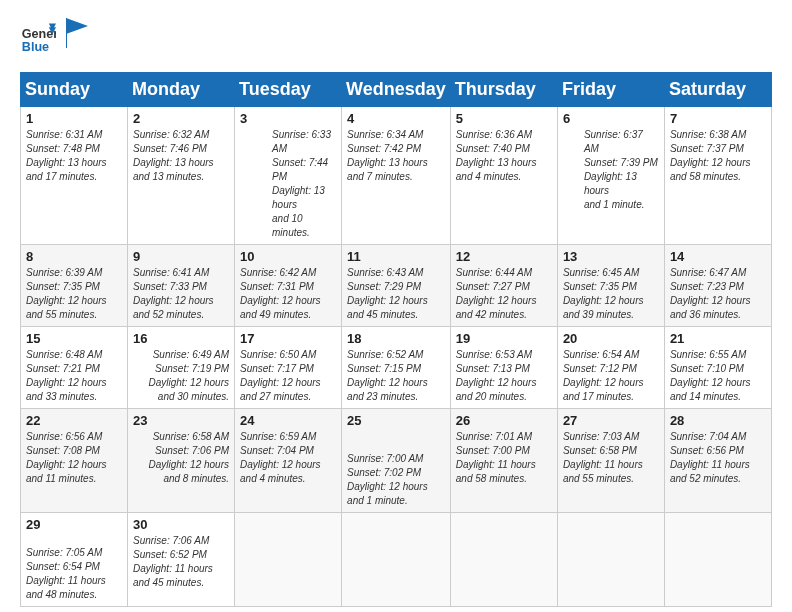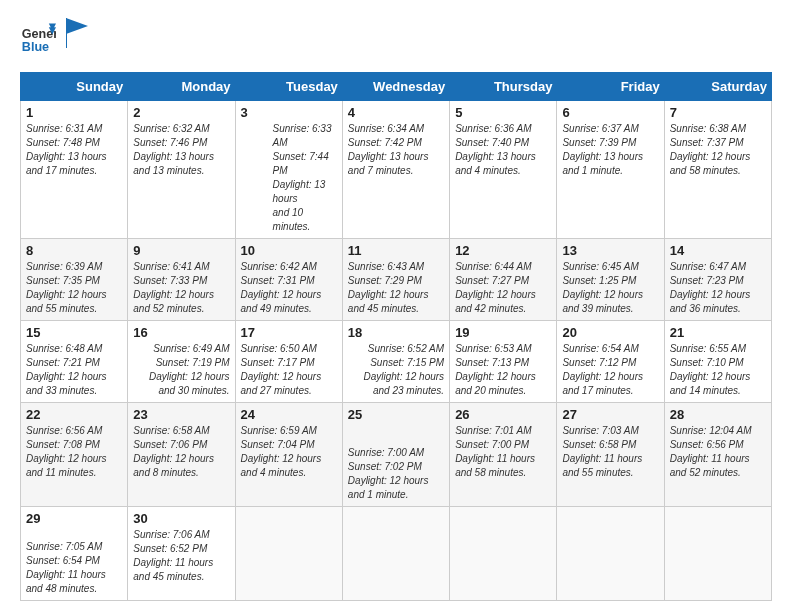--- a/index.html
+++ b/index.html
@@ -39,22 +39,22 @@
     }
     table {
       width: 100%;
       border-collapse: collapse;
       font-size: 11px;
     }
     thead th {
       background: #1a6eb5;
       color: #fff;
       padding: 6px 4px;
-      text-align: right;
-      font-size: 13px;
+      text-align: left;
+      font-size: 18px;
       font-weight: bold;
       border: 1px solid #1a6eb5;
     }
     tbody td {
       border: 1px solid #ccc;
       vertical-align: top;
       padding: 4px 5px;
       width: 14.28%;
       height: 80px;
       background: #fff;
@@ -149,21 +149,21 @@
         </td>
         <td>
           <span class="day-num">5</span>
           <div class="day-detail" style="white-space: pre-line;">Sunrise: 6:36 AM
 Sunset: 7:40 PM
 Daylight: 13 hours
 and 4 minutes.</div>
         </td>
         <td>
           <span class="day-num">6</span>
-          <div class="day-detail" style="white-space: pre-line;">Sunrise: 6:37 AM
+          <div class="day-detail" style="white-space: pre-line; margin-left: 21px;">Sunrise: 6:37 AM
 Sunset: 7:39 PM
 Daylight: 13 hours
 and 1 minute.</div>
         </td>
         <td>
           <span class="day-num">7</span>
           <div class="day-detail" style="white-space: pre-line;">Sunrise: 6:38 AM
 Sunset: 7:37 PM
 Daylight: 12 hours
 and 58 minutes.</div>
@@ -201,21 +201,21 @@
         <td>
           <span class="day-num">12</span>
           <div class="day-detail" style="white-space: pre-line;">Sunrise: 6:44 AM
 Sunset: 7:27 PM
 Daylight: 12 hours
 and 42 minutes.</div>
         </td>
         <td>
           <span class="day-num">13</span>
           <div class="day-detail" style="white-space: pre-line;">Sunrise: 6:45 AM
-Sunset: 1:25 PM
+Sunset: 7:35 PM
 Daylight: 12 hours
 and 39 minutes.</div>
         </td>
         <td>
           <span class="day-num">14</span>
           <div class="day-detail" style="white-space: pre-line;">Sunrise: 6:47 AM
 Sunset: 7:23 PM
 Daylight: 12 hours
 and 36 minutes.</div>
         </td>
@@ -237,21 +237,21 @@
         </td>
         <td>
           <span class="day-num">17</span>
           <div class="day-detail" style="white-space: pre-line;">Sunrise: 6:50 AM
 Sunset: 7:17 PM
 Daylight: 12 hours
 and 27 minutes.</div>
         </td>
         <td>
           <span class="day-num">18</span>
-          <div class="day-detail" style="white-space: pre-line; text-align: right;">Sunrise: 6:52 AM
+          <div class="day-detail" style="white-space: pre-line;">Sunrise: 6:52 AM
 Sunset: 7:15 PM
 Daylight: 12 hours
 and 23 minutes.</div>
         </td>
         <td>
           <span class="day-num">19</span>
           <div class="day-detail" style="white-space: pre-line;">Sunrise: 6:53 AM
 Sunset: 7:13 PM
 Daylight: 12 hours
 and 20 minutes.</div>
@@ -274,21 +274,21 @@
       <tr>
         <td>
           <span class="day-num">22</span>
           <div class="day-detail" style="white-space: pre-line;">Sunrise: 6:56 AM
 Sunset: 7:08 PM
 Daylight: 12 hours
 and 11 minutes.</div>
         </td>
         <td>
           <span class="day-num">23</span>
-          <div class="day-detail" style="white-space: pre-line;">Sunrise: 6:58 AM
+          <div class="day-detail" style="white-space: pre-line; text-align: right;">Sunrise: 6:58 AM
 Sunset: 7:06 PM
 Daylight: 12 hours
 and 8 minutes.</div>
         </td>
         <td>
           <span class="day-num">24</span>
           <div class="day-detail" style="white-space: pre-line;">Sunrise: 6:59 AM
 Sunset: 7:04 PM
 Daylight: 12 hours
 and 4 minutes.</div>
@@ -309,21 +309,21 @@
         </td>
         <td>
           <span class="day-num">27</span>
           <div class="day-detail" style="white-space: pre-line;">Sunrise: 7:03 AM
 Sunset: 6:58 PM
 Daylight: 11 hours
 and 55 minutes.</div>
         </td>
         <td>
           <span class="day-num">28</span>
-          <div class="day-detail" style="white-space: pre-line;">Sunrise: 12:04 AM
+          <div class="day-detail" style="white-space: pre-line;">Sunrise: 7:04 AM
 Sunset: 6:56 PM
 Daylight: 11 hours
 and 52 minutes.</div>
         </td>
       </tr>
       <tr>
         <td>
           <span class="day-num">29</span>
           <div class="day-detail" style="white-space: pre-line; margin-top: 14px;">Sunrise: 7:05 AM
 Sunset: 6:54 PM

